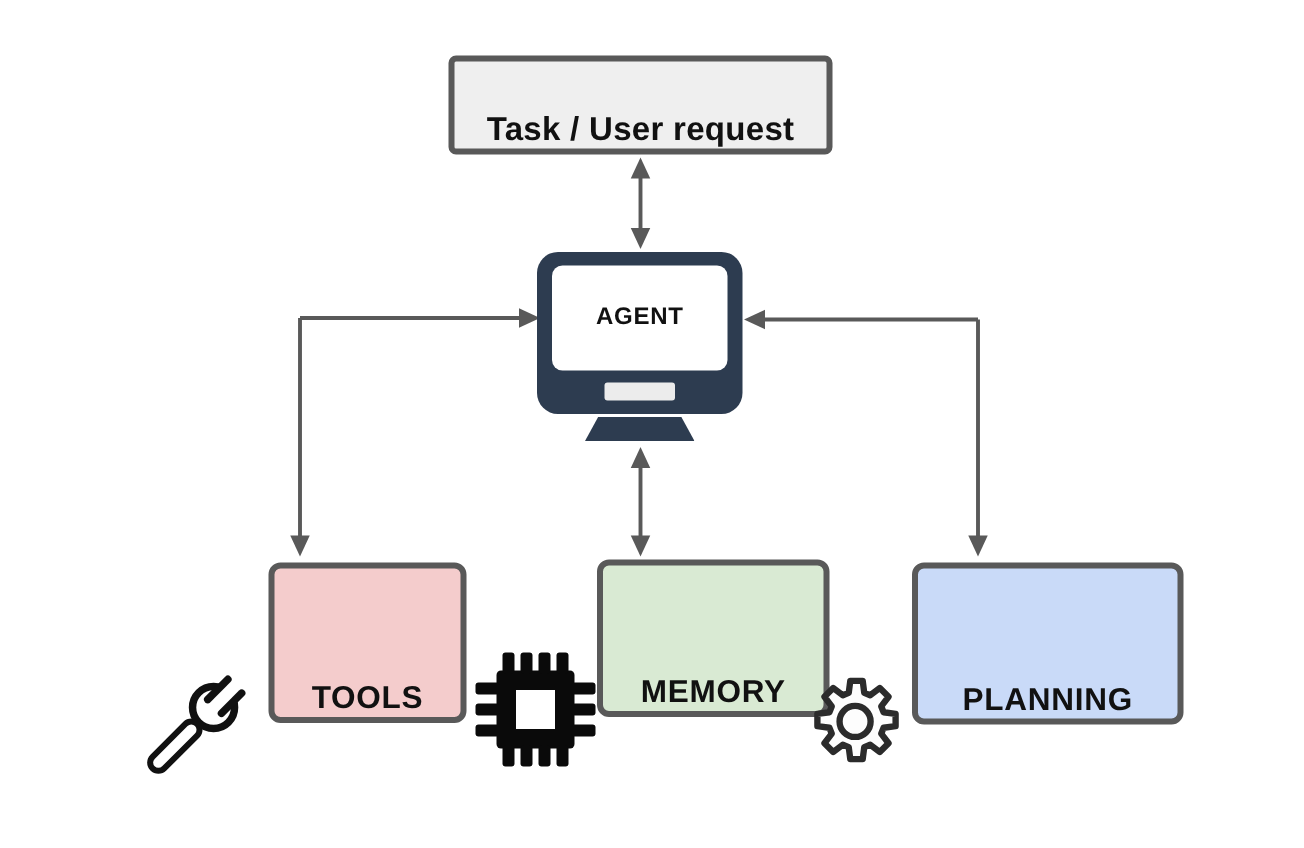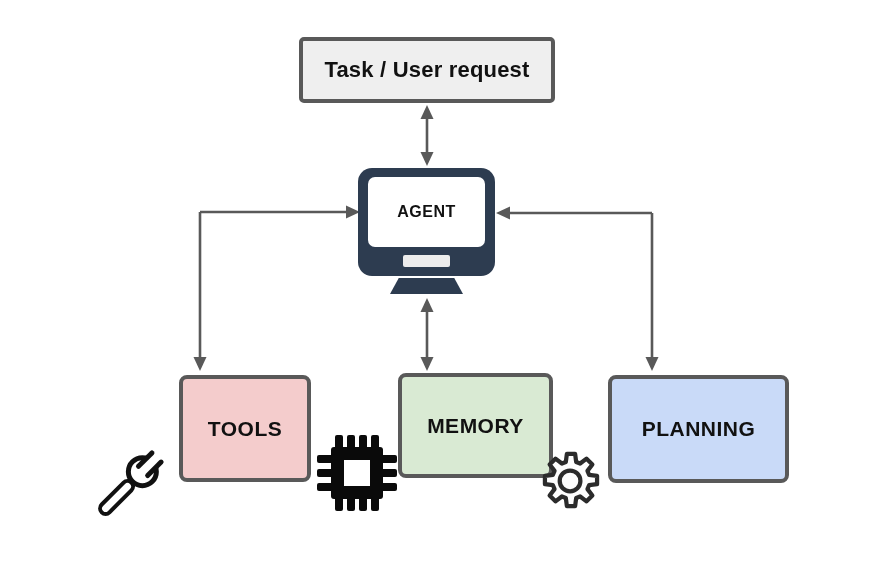--- a/index.html
+++ b/index.html
@@ -17,21 +17,21 @@
   .connectors {
     position: absolute;
     left: 0; top: 0;
     width: 869px; height: 565px;
     pointer-events: none;
   }
 
   .node {
     position: absolute;
     display: flex;
-    align-items: center;
+    align-items: flex-end;
     justify-content: center;
     font-weight: bold;
     color: #111111;
   }
 
   .task-node {
     left: 299px; top: 37px;
     width: 256px; height: 66px;
     background: #efefef;
     border: 4px solid #595959;

